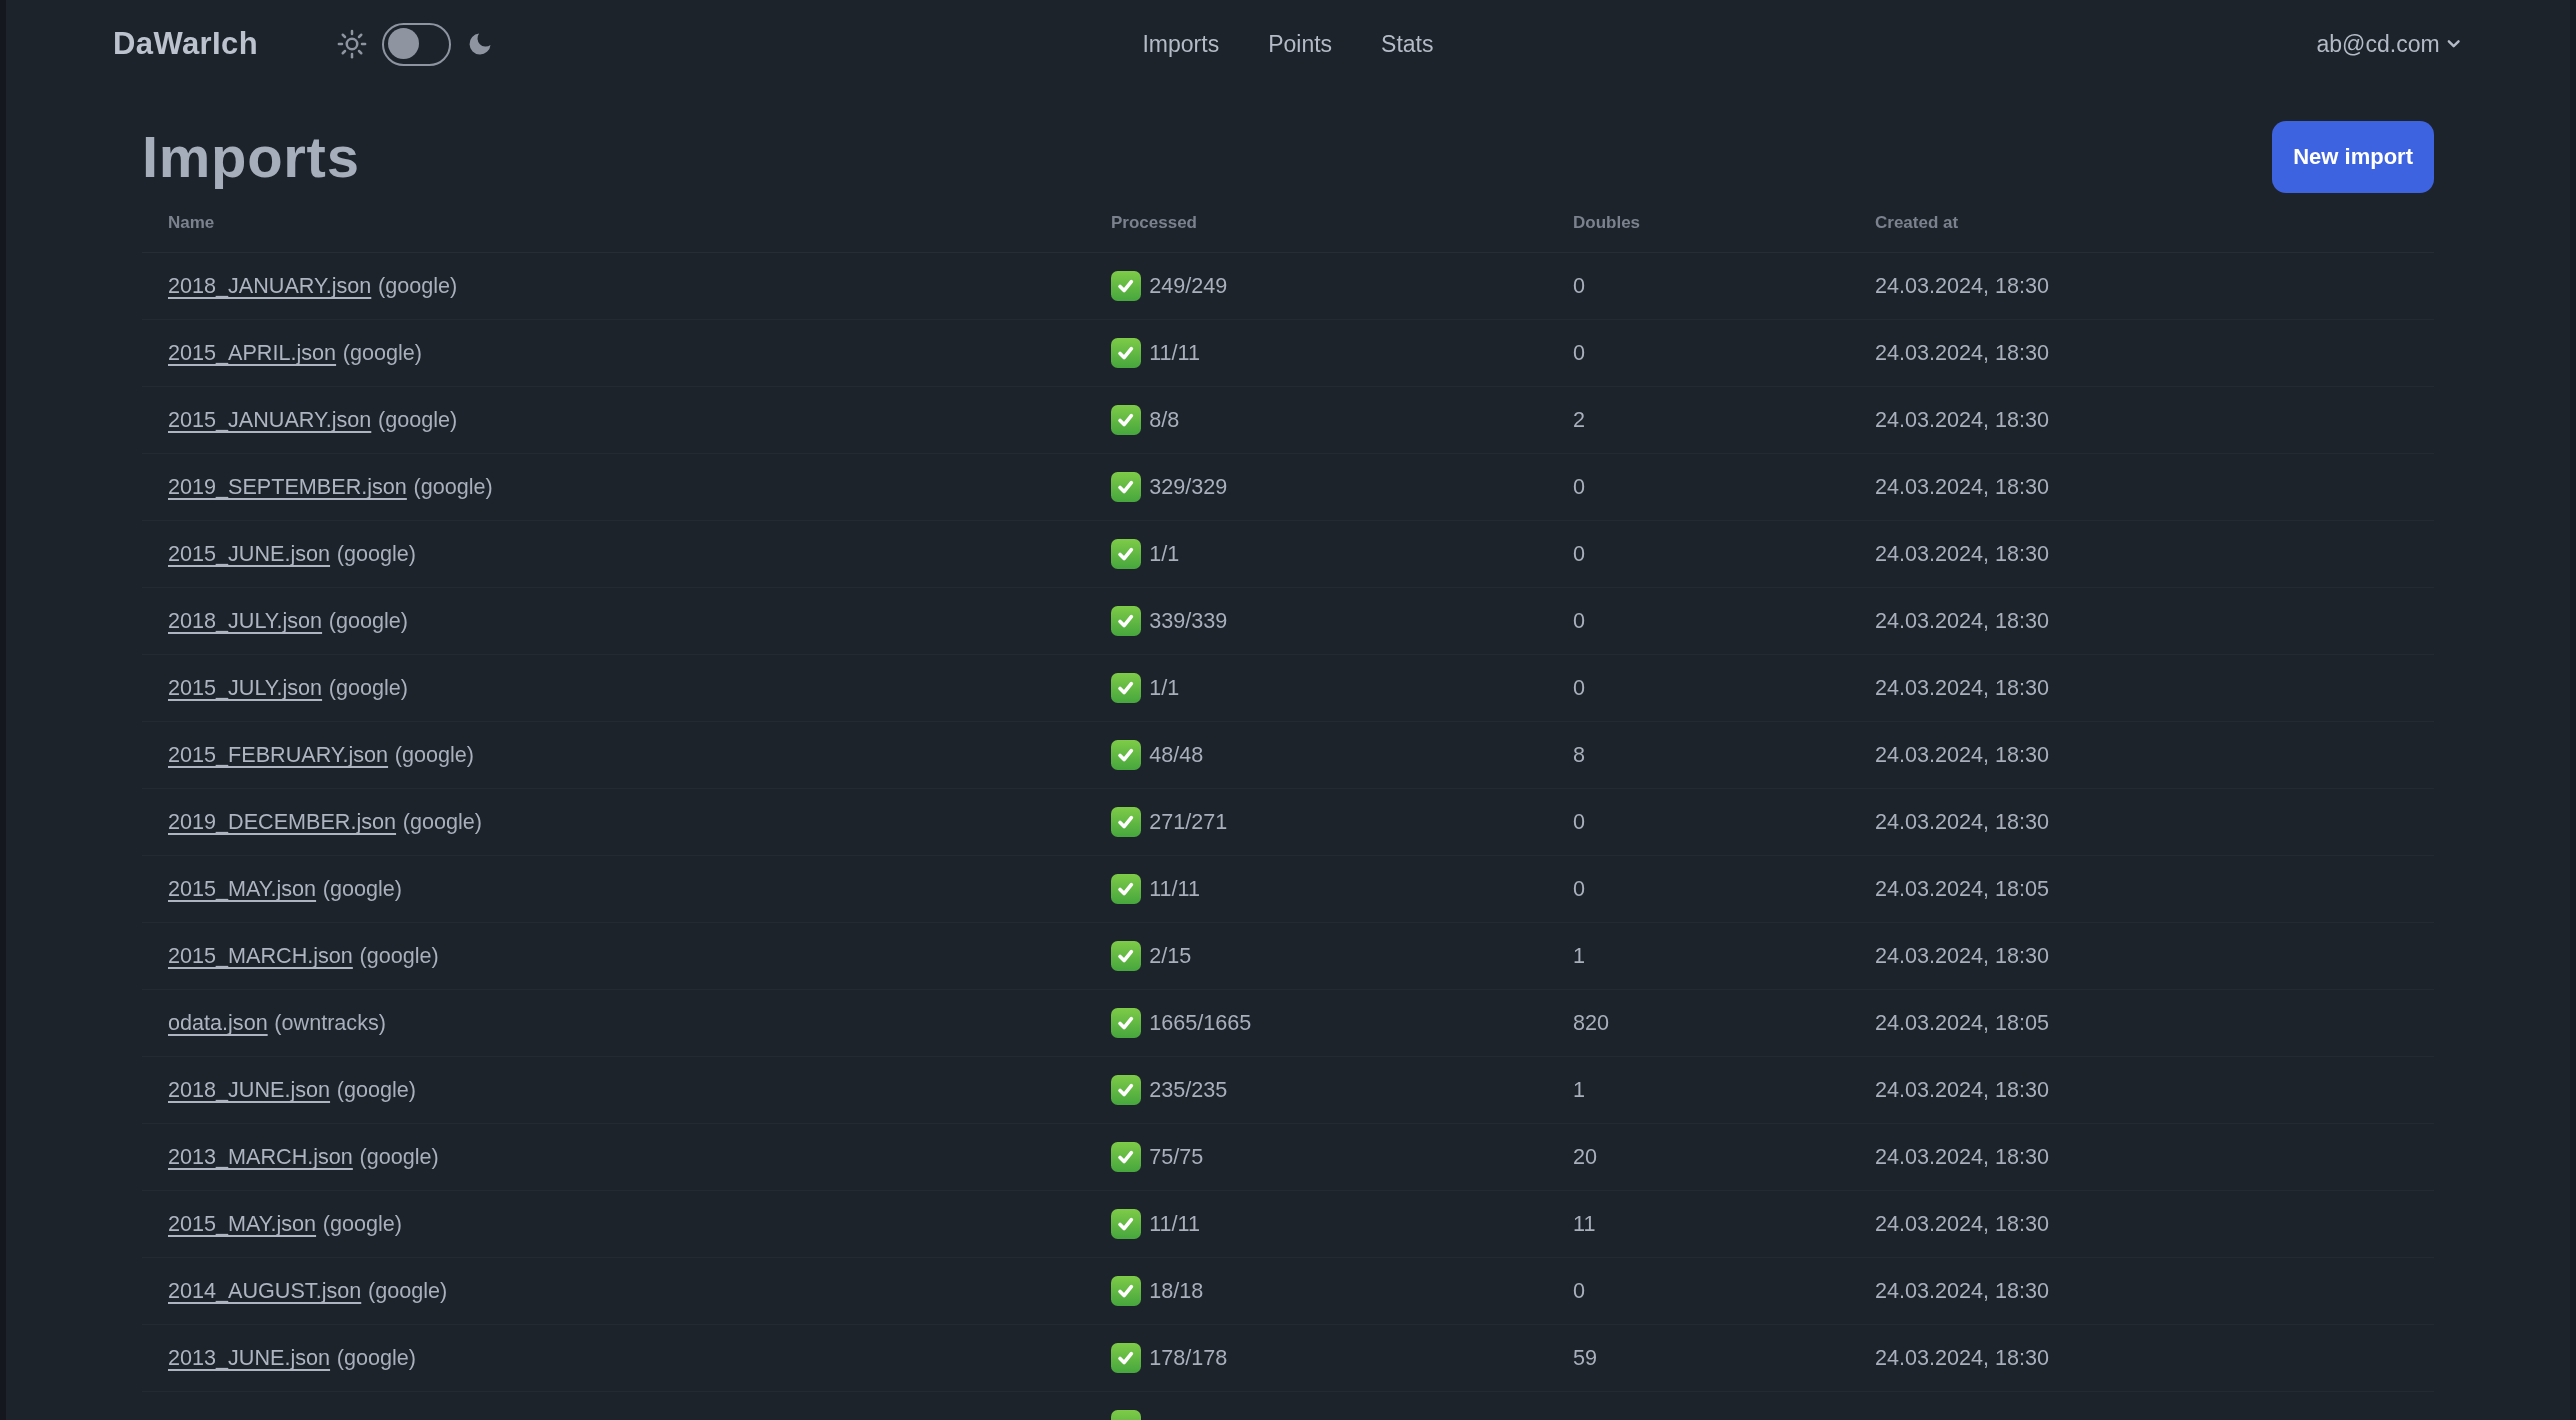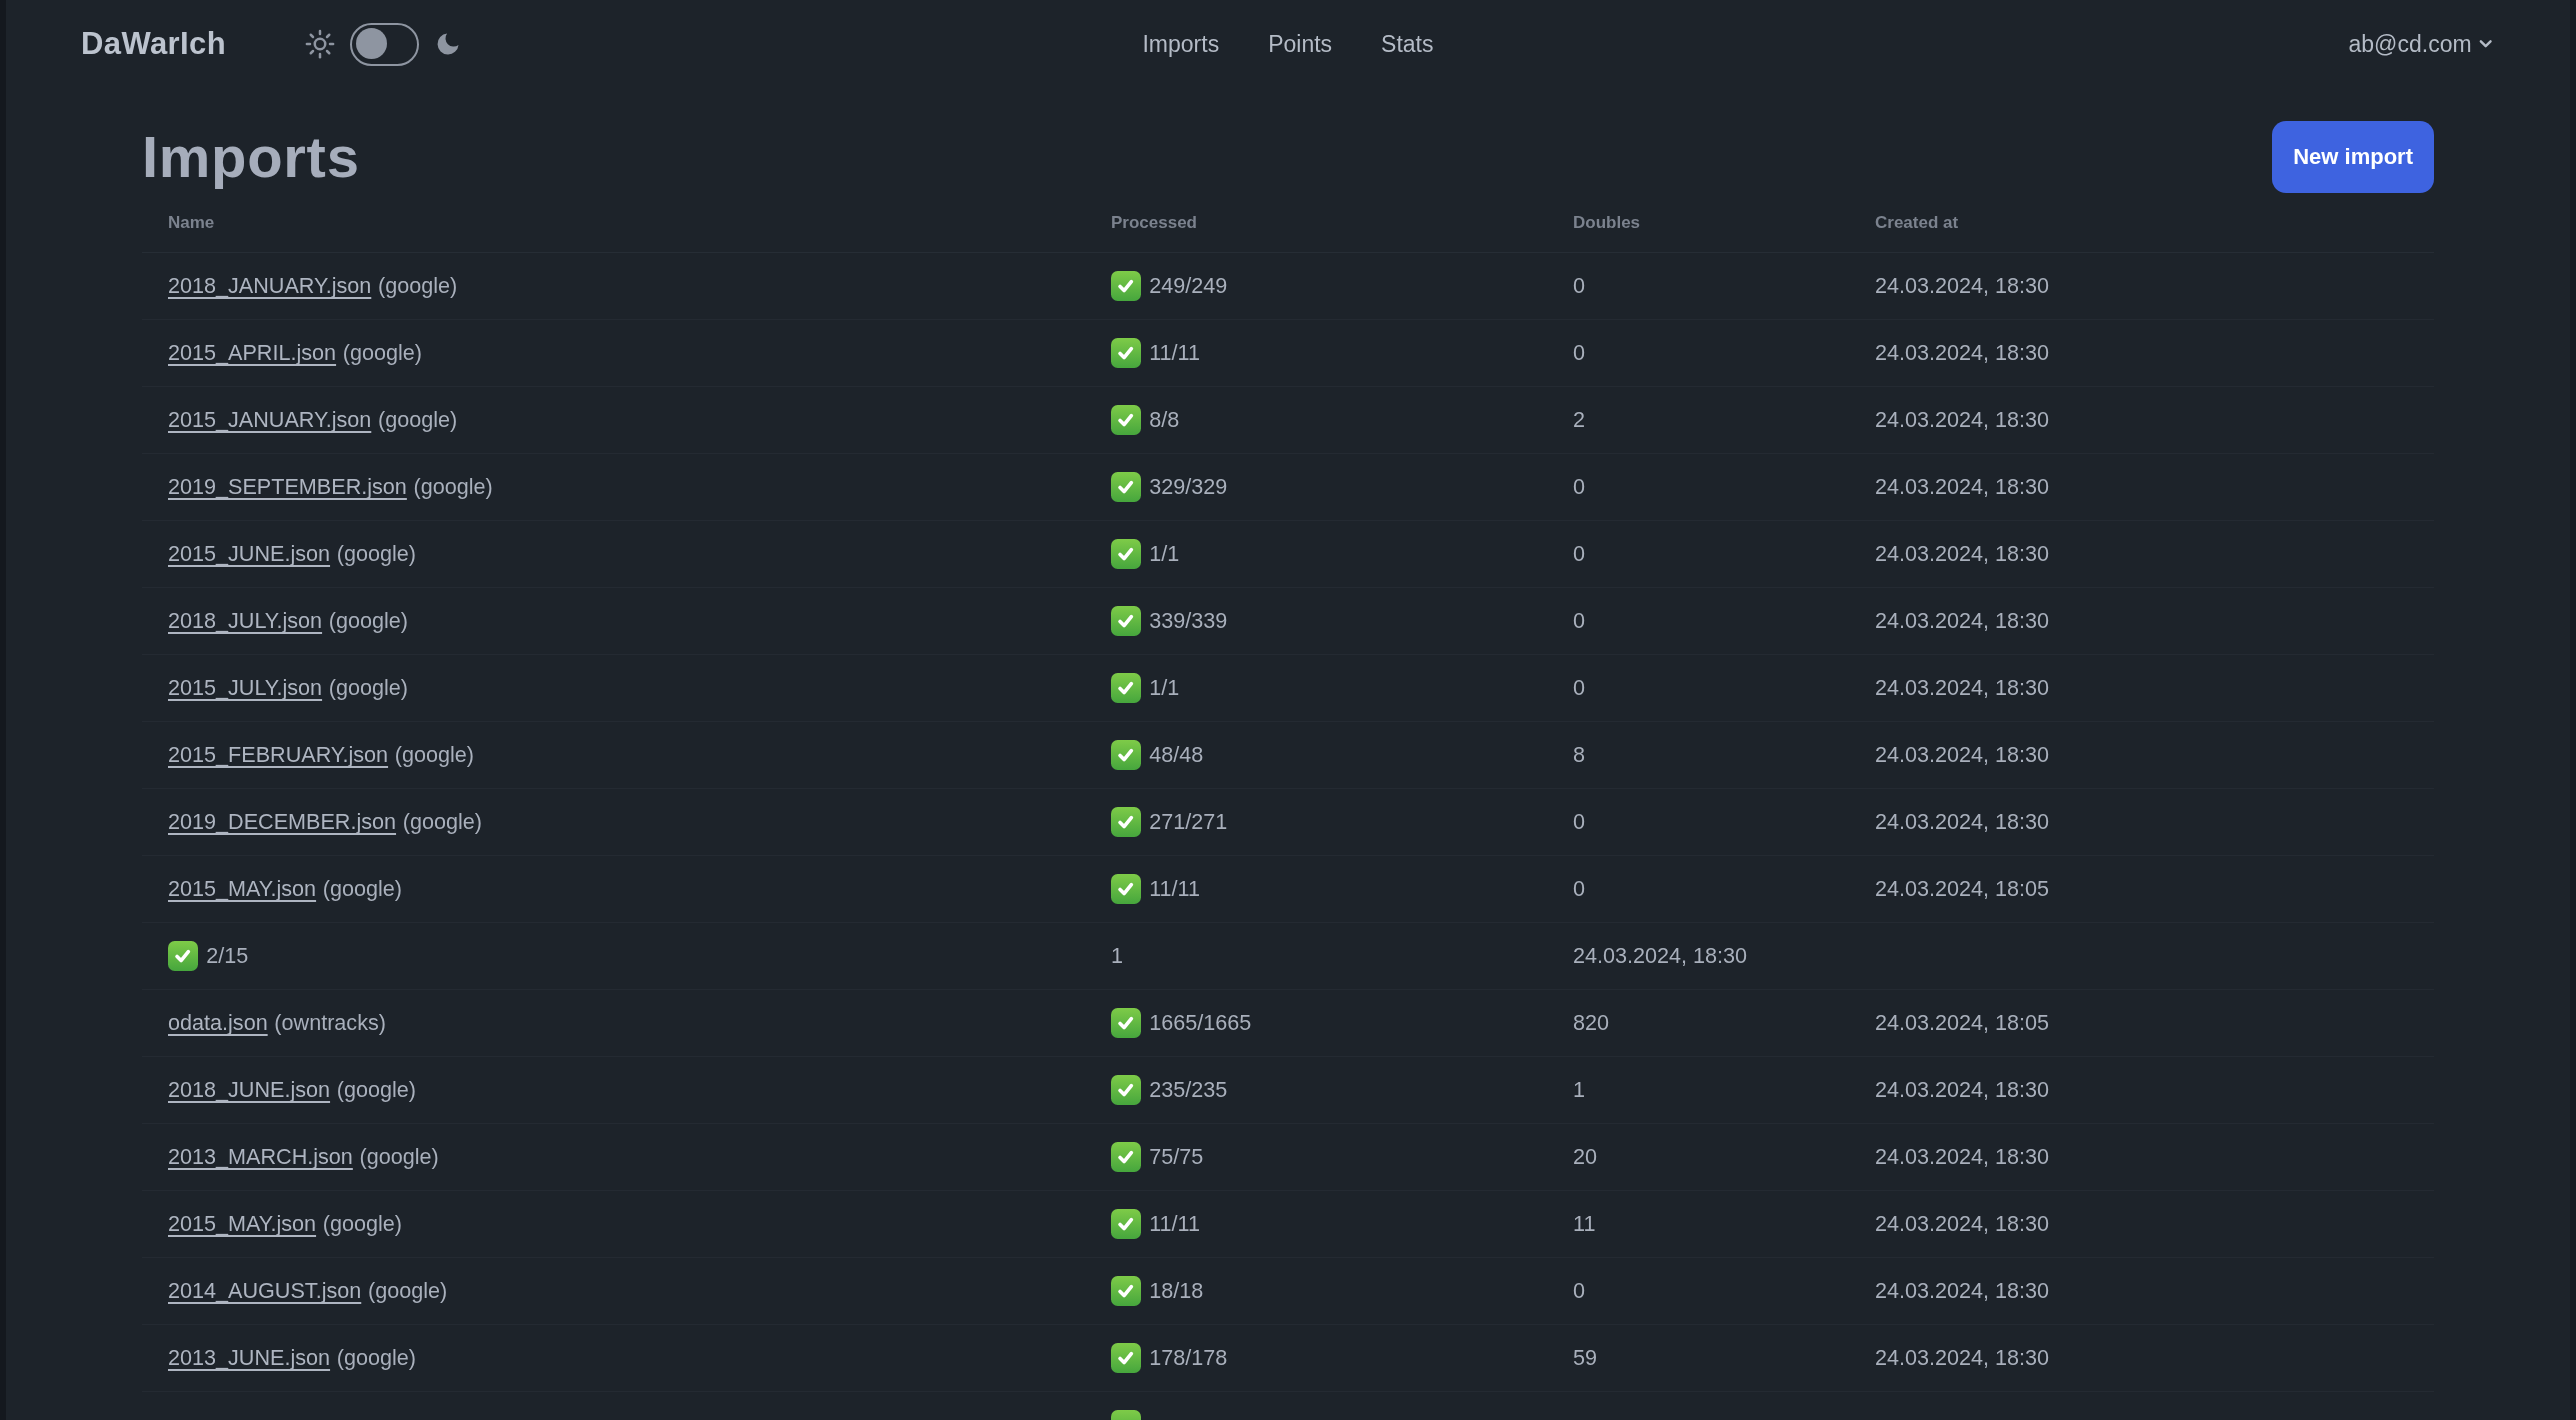--- a/index.html
+++ b/index.html
@@ -8,21 +8,21 @@
     background:#1d232a;
     color:#a6adbb;
     font-family:"Liberation Sans", sans-serif;
     position:relative;
     overflow:hidden;
   }
   .edge-left  { position:absolute; left:0; top:0; width:6px; height:100%; background:#14181e; z-index:5; }
   .edge-right { position:absolute; right:0; top:0; width:6px; height:100%; background:#171c23; z-index:5; }
 
   
-  .navbar { display:flex; align-items:center; height:88px; padding:0 81px; position:relative; }
+  .navbar { display:flex; align-items:center; height:88px; padding:0 113px; position:relative; }
   .brand { font-size:31px; font-weight:700; color:#bcc3ce; letter-spacing:0.4px; cursor:pointer; }
   .theme { display:flex; align-items:center; gap:15px; margin-left:79px; }
   .icon-gray { color:#8e95a1; display:inline-flex; }
   .toggle { width:69px; height:43px; border:2.2px solid #8e95a1; border-radius:21.6px; position:relative; cursor:pointer; background:transparent; }
   .toggle .knob { position:absolute; left:3.7px; top:3.7px; width:31px; height:31px; border-radius:50%; background:#8e95a1; }
   .nav-center { position:absolute; left:50%; transform:translateX(-50%); display:flex; gap:49px; font-size:23px; color:#b4bbc6; }
   .nav-center .nav-link { cursor:pointer; }
   .user { margin-left:auto; display:flex; align-items:center; gap:4px; font-size:23px; color:#b4bbc6; cursor:pointer; }
 
   
@@ -267,20 +267,23 @@
           <polyline points="5 13 10 18 19 7"></polyline>
         </svg>
       </span>
       <span>11/11</span>
     </span>
     <span>0</span>
     <span>24.03.2024, 18:05</span>
   </div>
 
   <div class="row grid-cols">
+    <span class="name-cell">
+      <a class="name-link">2015_MARCH.json</a><span class="source">(google)</span>
+    </span>
     <span class="processed-cell">
       <span class="check">
         <svg width="19.4" height="19.4" viewBox="0 0 24 24" fill="none" stroke="#ffffff" stroke-width="4.5" stroke-linecap="round" stroke-linejoin="round">
           <polyline points="5 13 10 18 19 7"></polyline>
         </svg>
       </span>
       <span>2/15</span>
     </span>
     <span>1</span>
     <span>24.03.2024, 18:30</span>

